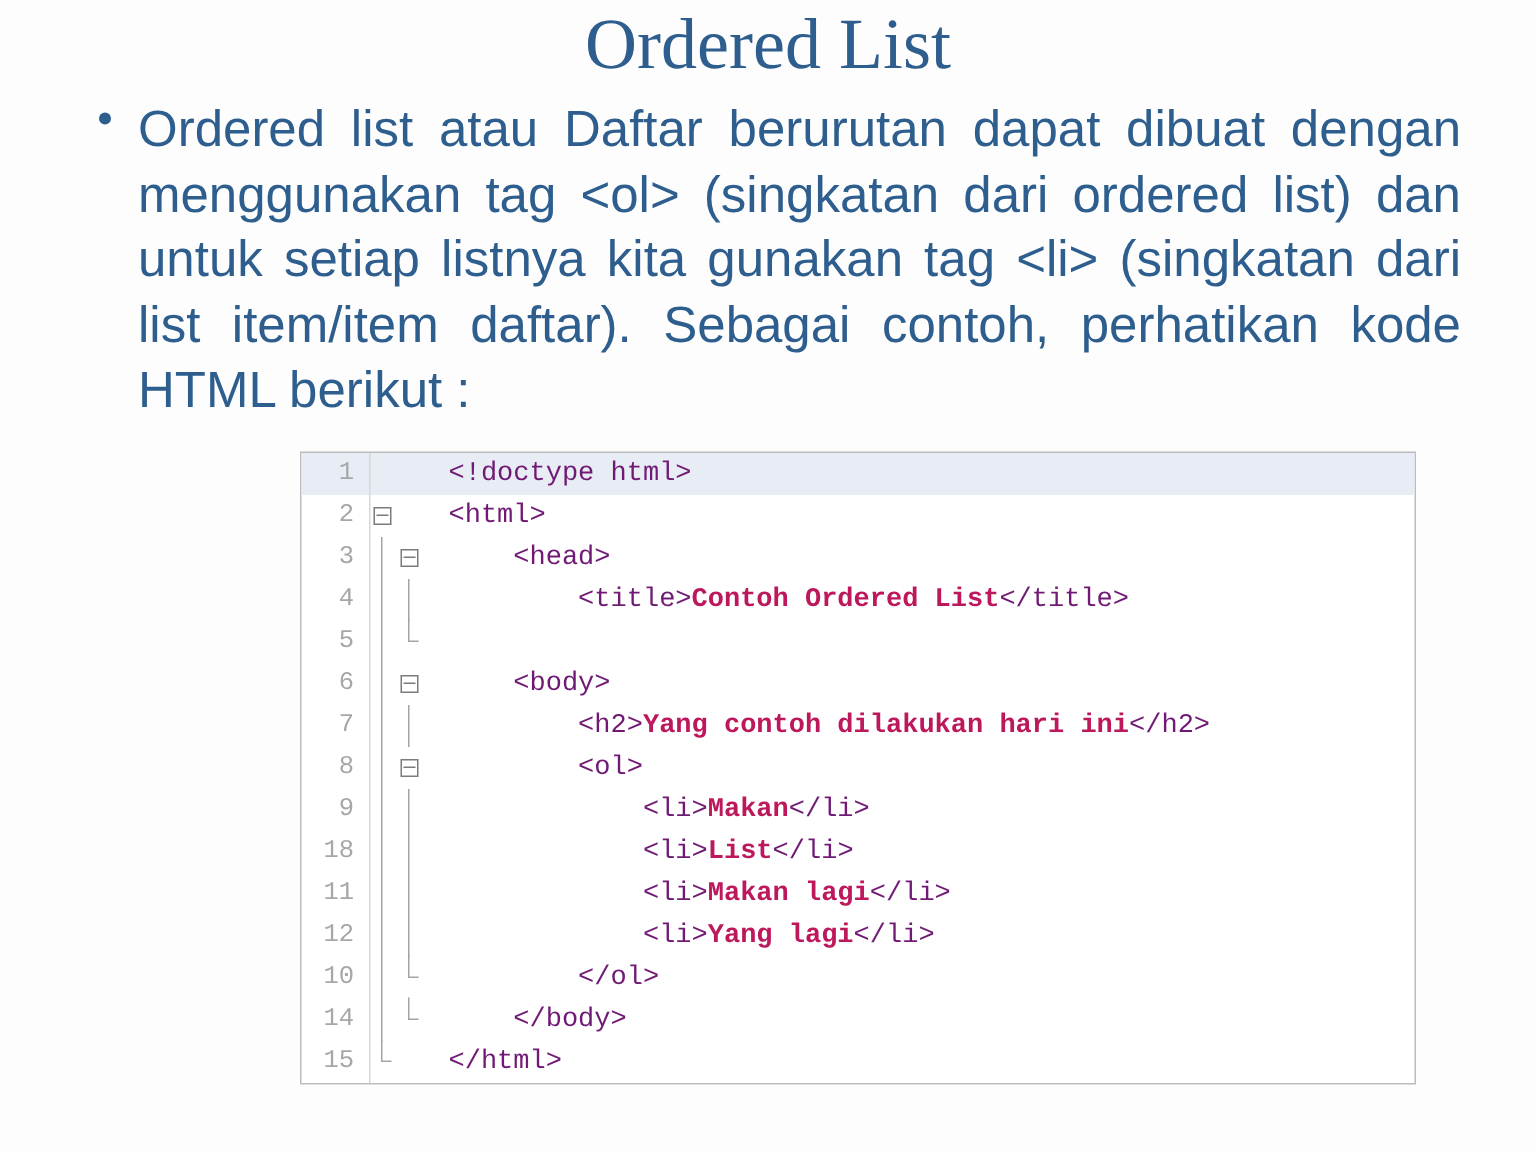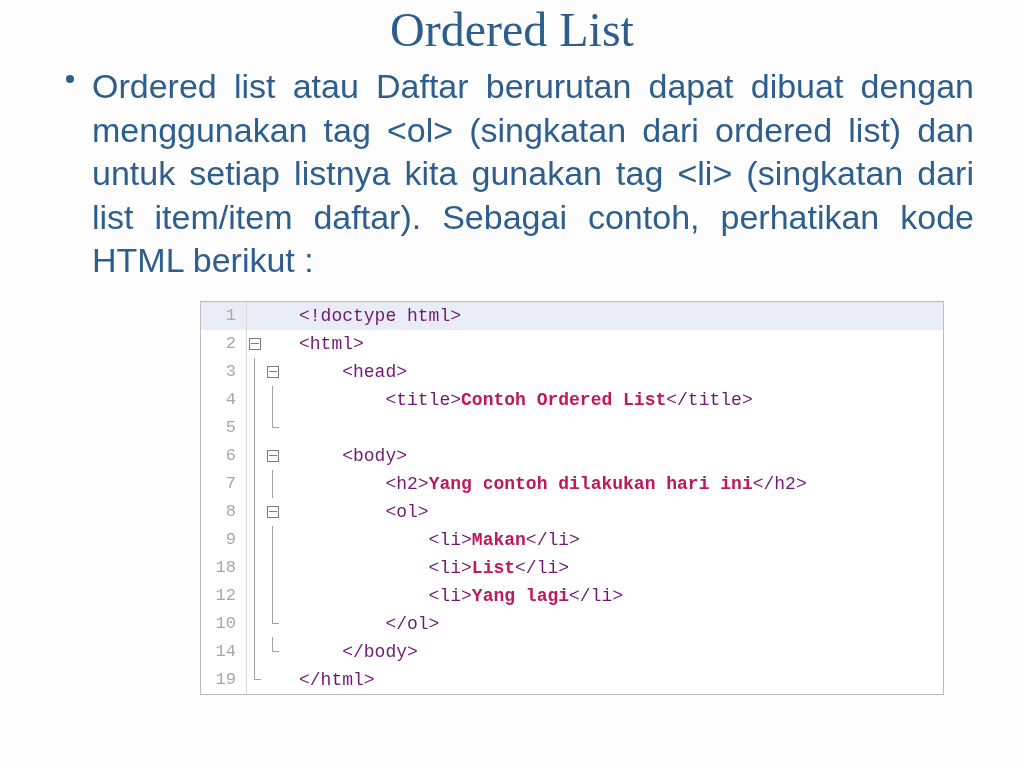--- a/index.html
+++ b/index.html
@@ -206,20 +206,28 @@
       </div>
       <div class="code-row">
         <div class="ln">18</div>
         <div class="gut">
           <span class="vline"></span>
           <span class="vline ind"></span>
         </div>
         <div class="code"><span class="tag">            &lt;li&gt;</span><span class="txt">List</span><span class="tag">&lt;/li&gt;</span></div>
       </div>
       <div class="code-row">
+        <div class="ln">11</div>
+        <div class="gut">
+          <span class="vline"></span>
+          <span class="vline ind"></span>
+        </div>
+        <div class="code"><span class="tag">            &lt;li&gt;</span><span class="txt">Makan lagi</span><span class="tag">&lt;/li&gt;</span></div>
+      </div>
+      <div class="code-row">
         <div class="ln">12</div>
         <div class="gut">
           <span class="vline"></span>
           <span class="vline ind"></span>
         </div>
         <div class="code"><span class="tag">            &lt;li&gt;</span><span class="txt">Yang lagi</span><span class="tag">&lt;/li&gt;</span></div>
       </div>
       <div class="code-row">
         <div class="ln">10</div>
         <div class="gut">
@@ -230,21 +238,21 @@
       </div>
       <div class="code-row">
         <div class="ln">14</div>
         <div class="gut">
           <span class="vline"></span>
           <span class="end ind"></span>
         </div>
         <div class="code"><span class="tag">    &lt;/body&gt;</span></div>
       </div>
       <div class="code-row">
-        <div class="ln">19</div>
+        <div class="ln">15</div>
         <div class="gut">
           <span class="end"></span>
         </div>
         <div class="code"><span class="tag">&lt;/html&gt;</span></div>
       </div>
     </div>
 
 </div>
 
 </body></html>

